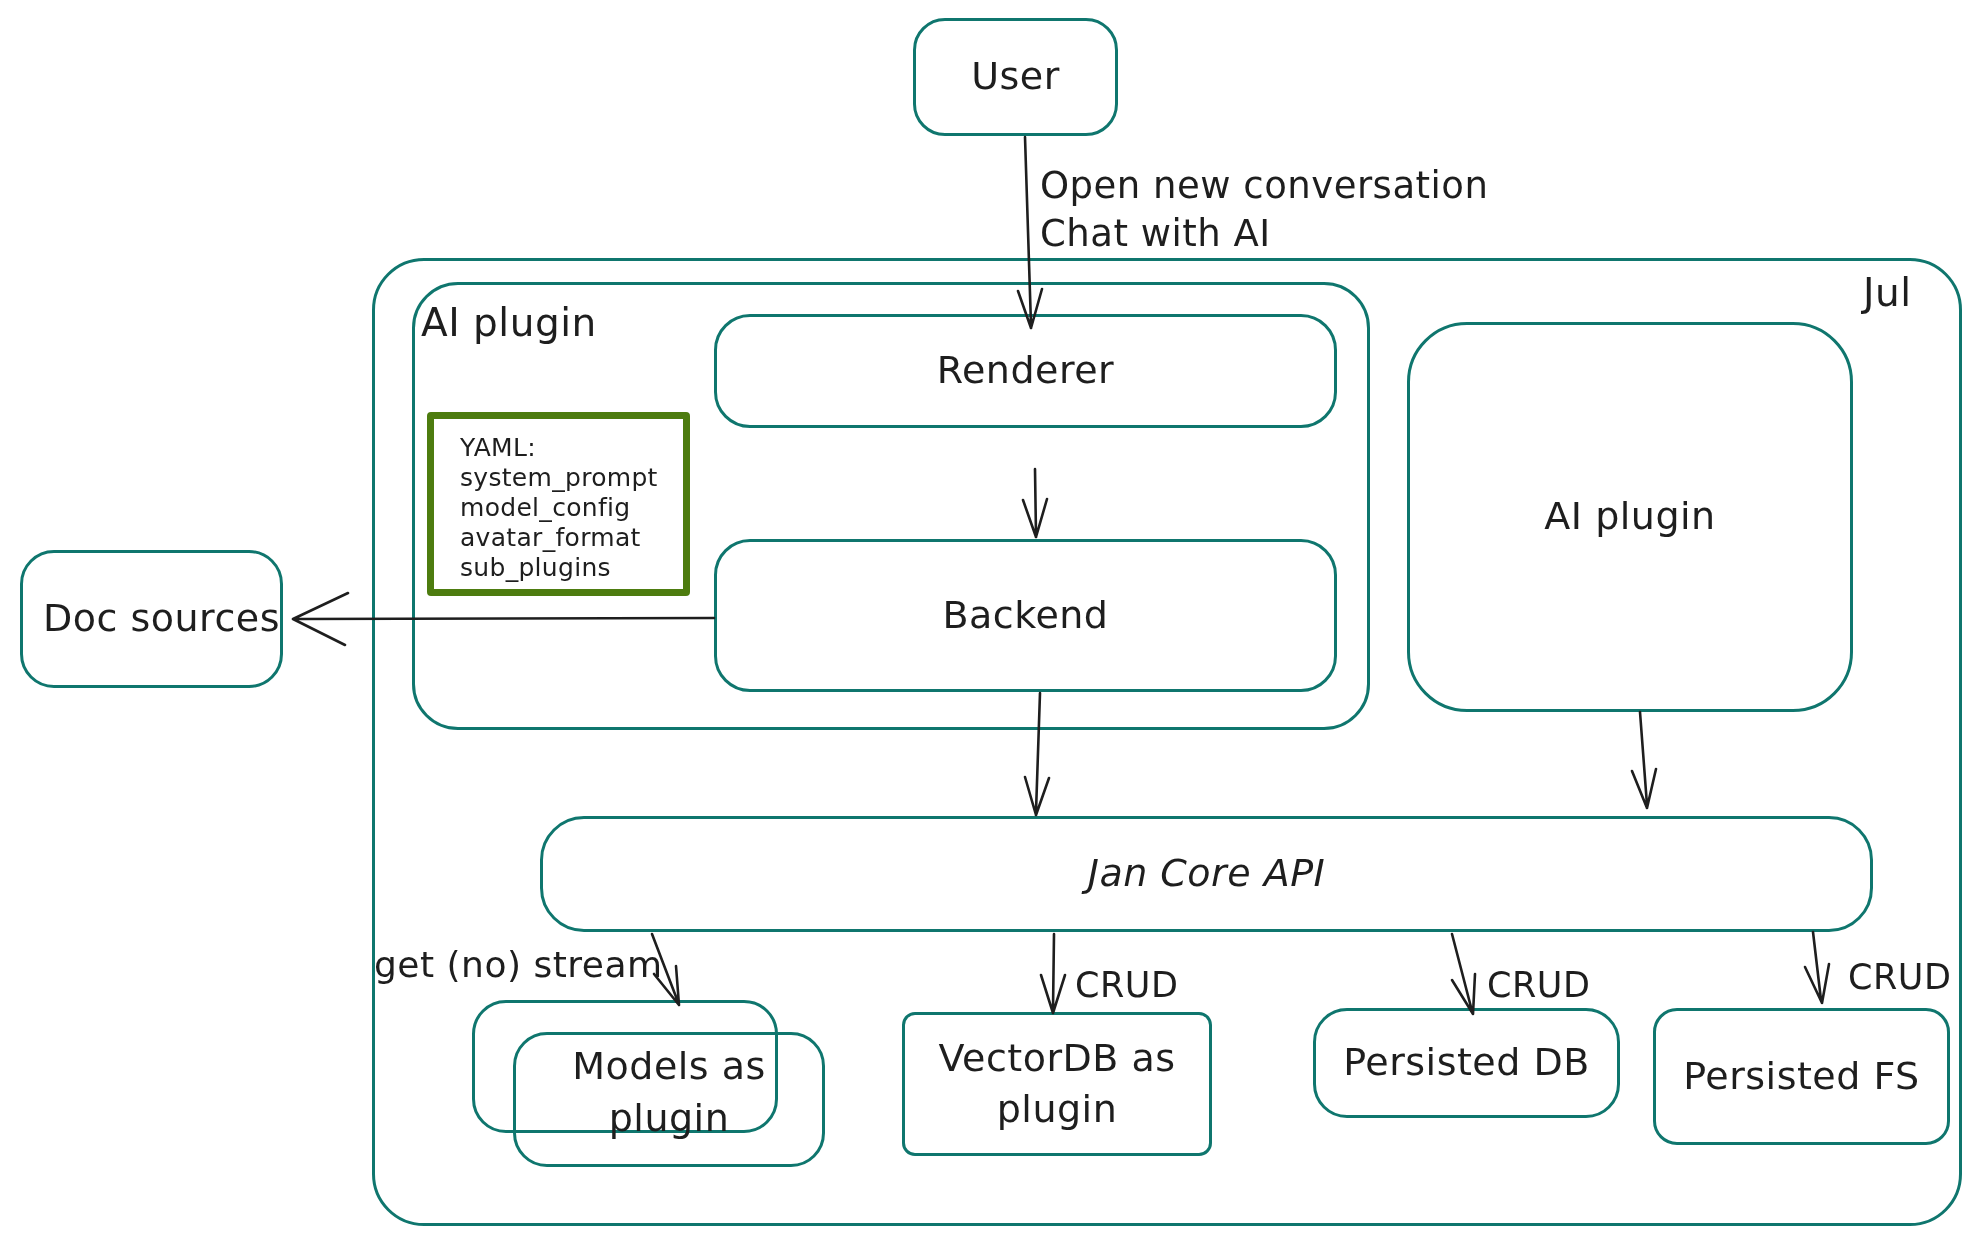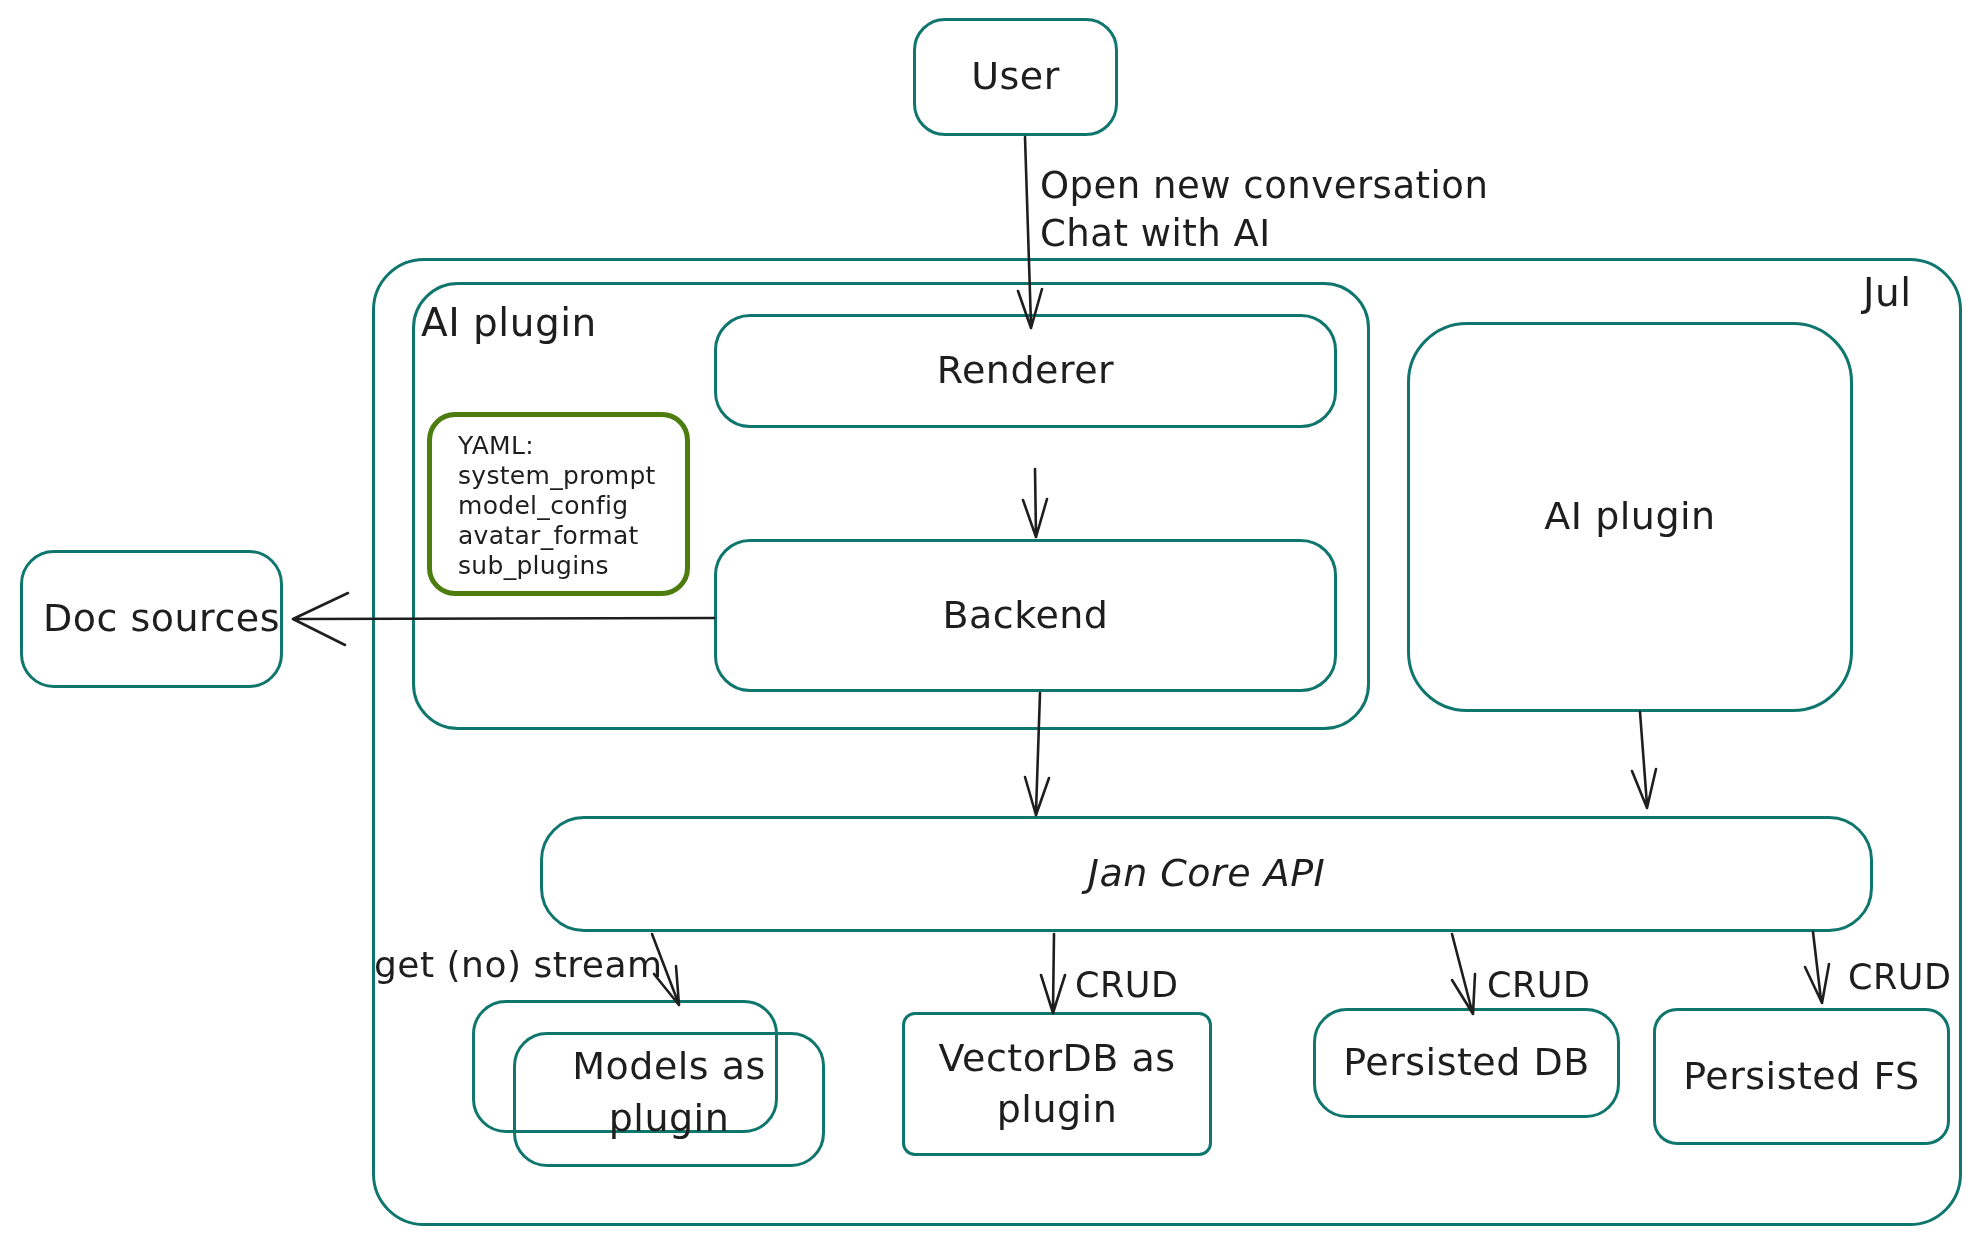--- a/index.html
+++ b/index.html
@@ -33,22 +33,22 @@
   }
   .floating-label {
     position: absolute;
     font-size: 37px;
     line-height: 1.3;
     letter-spacing: 0.5px;
     white-space: nowrap;
   }
   .yaml-note {
     position: absolute;
-    border: 5px solid #4d7c0f;
-    border-radius: 28px;
+    border: 7px solid #4d7c0f;
+    border-radius: 4px;
     box-sizing: border-box;
     padding: 14px 10px 10px 26px;
   }
   .yaml-note span {
     display: block;
     font-size: 25px;
     line-height: 30px;
     letter-spacing: 0.3px;
   }
   svg.arrows {

